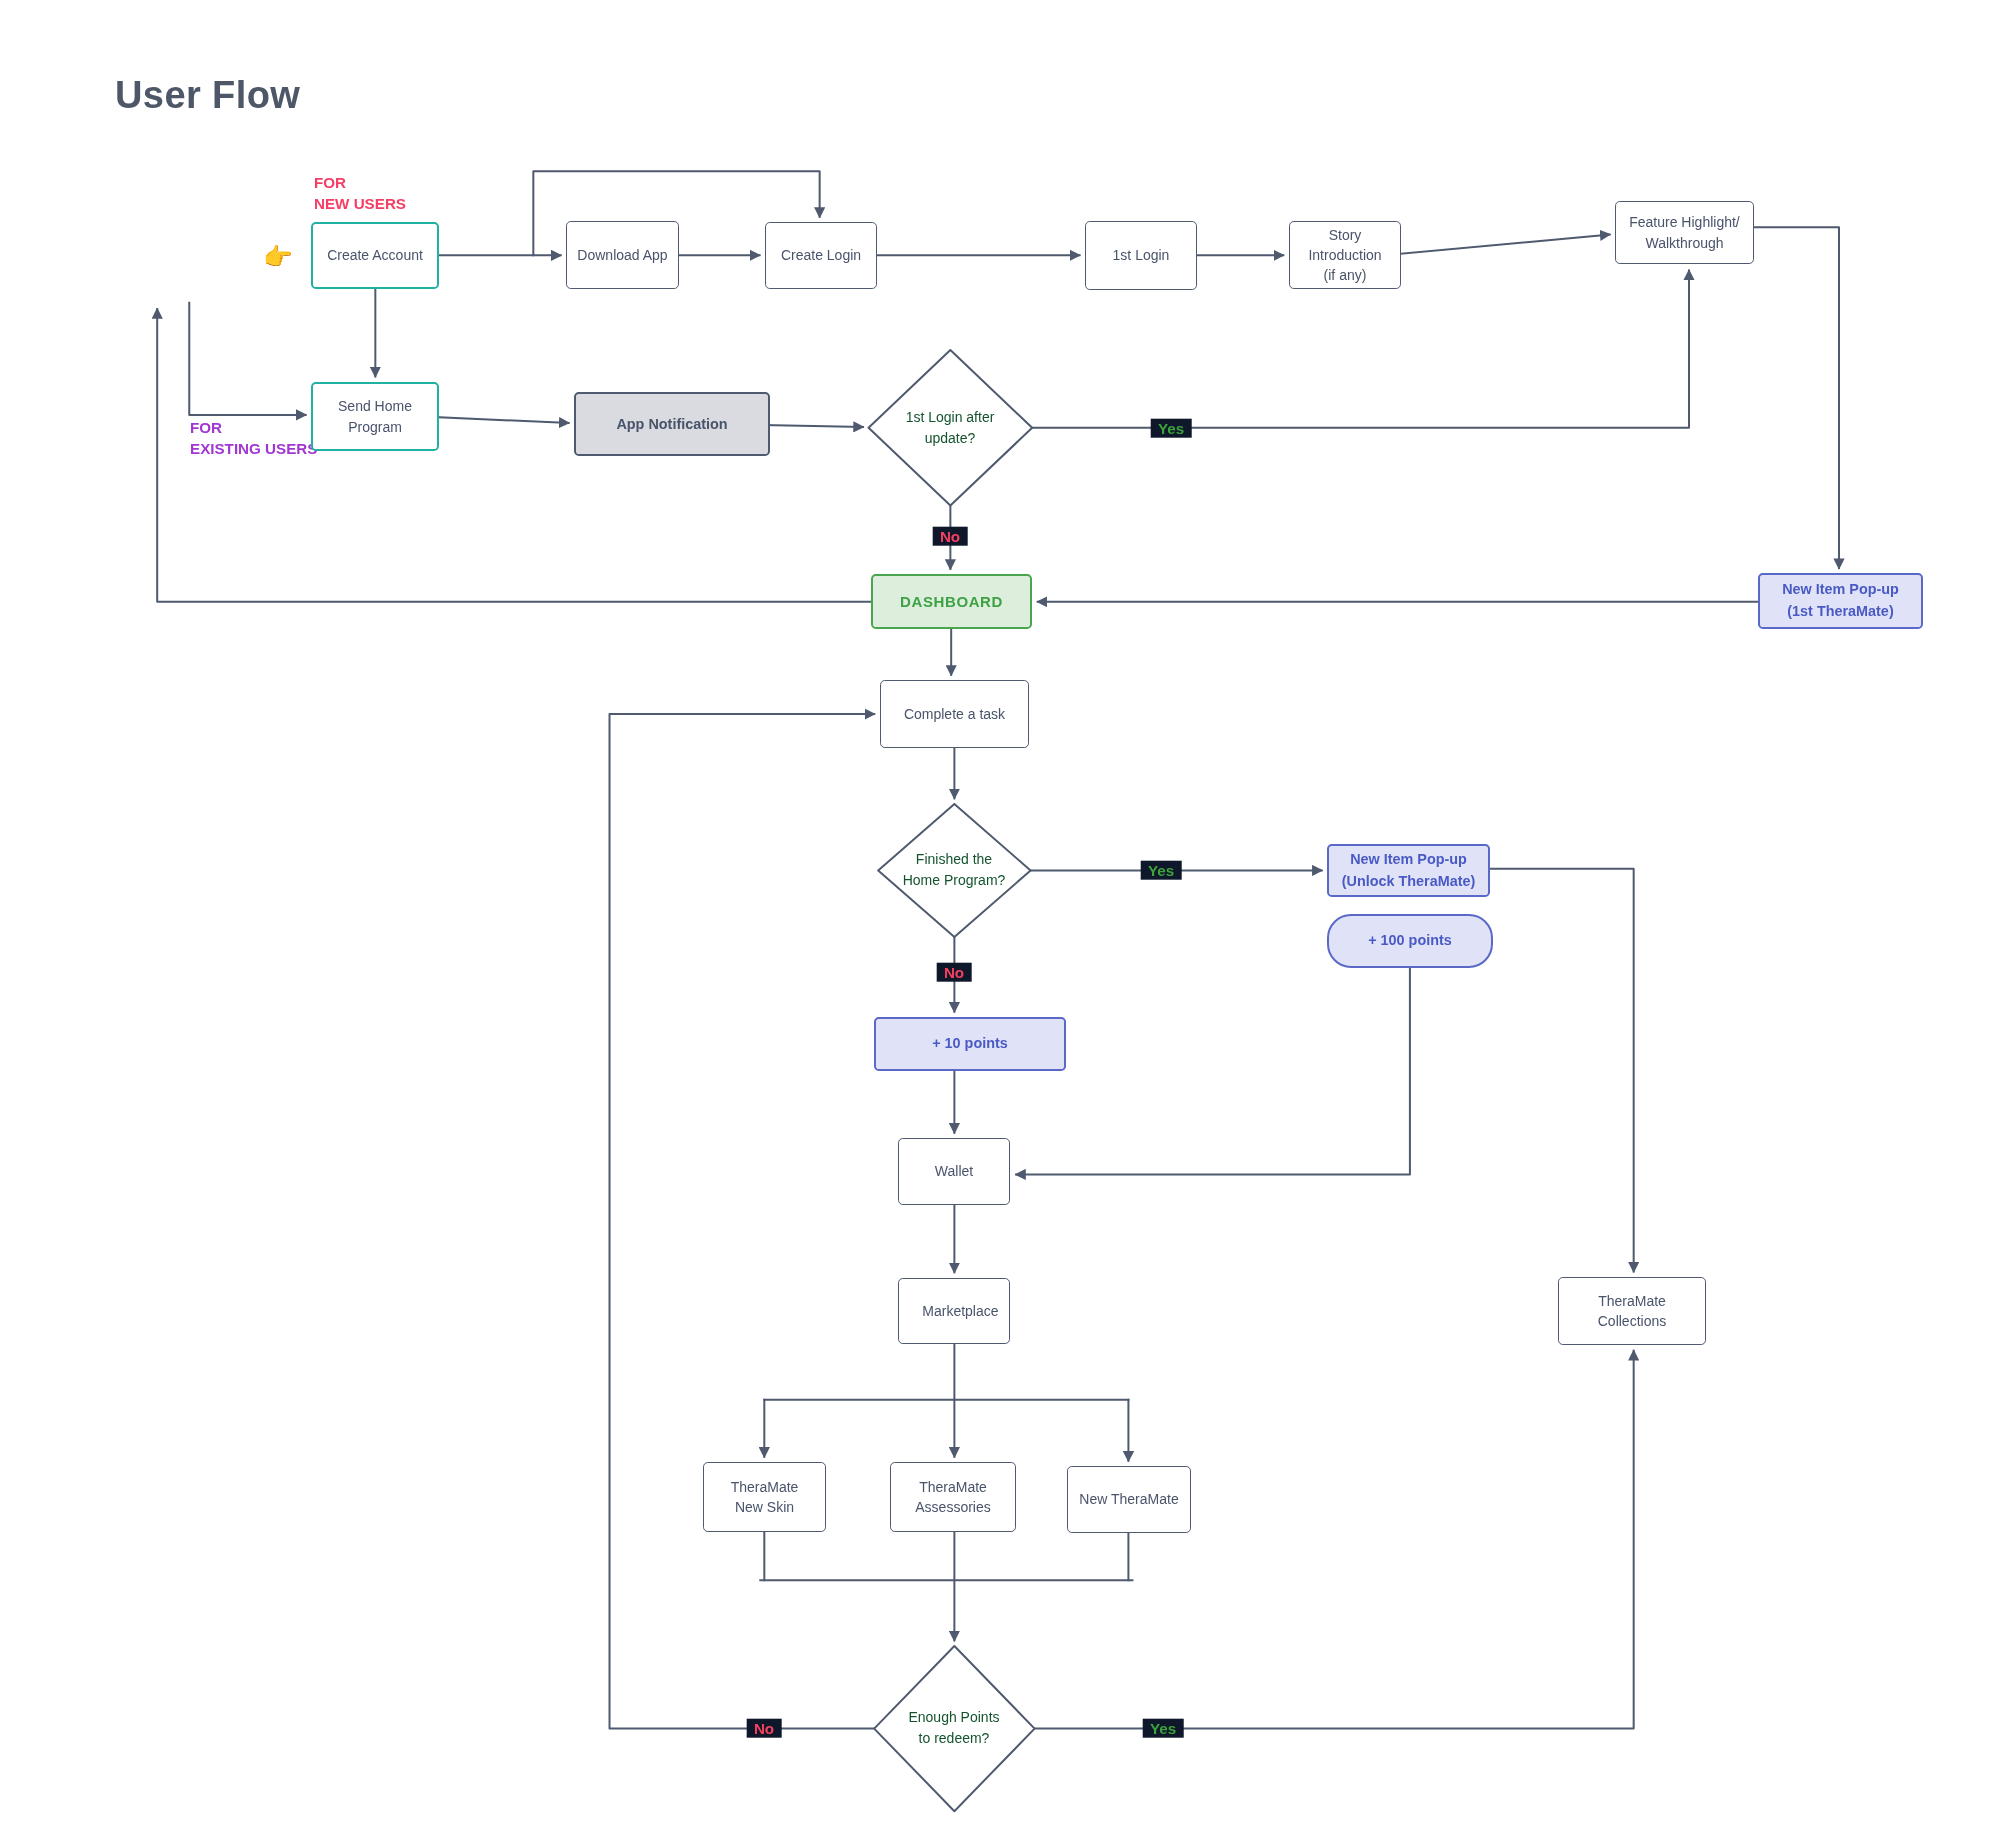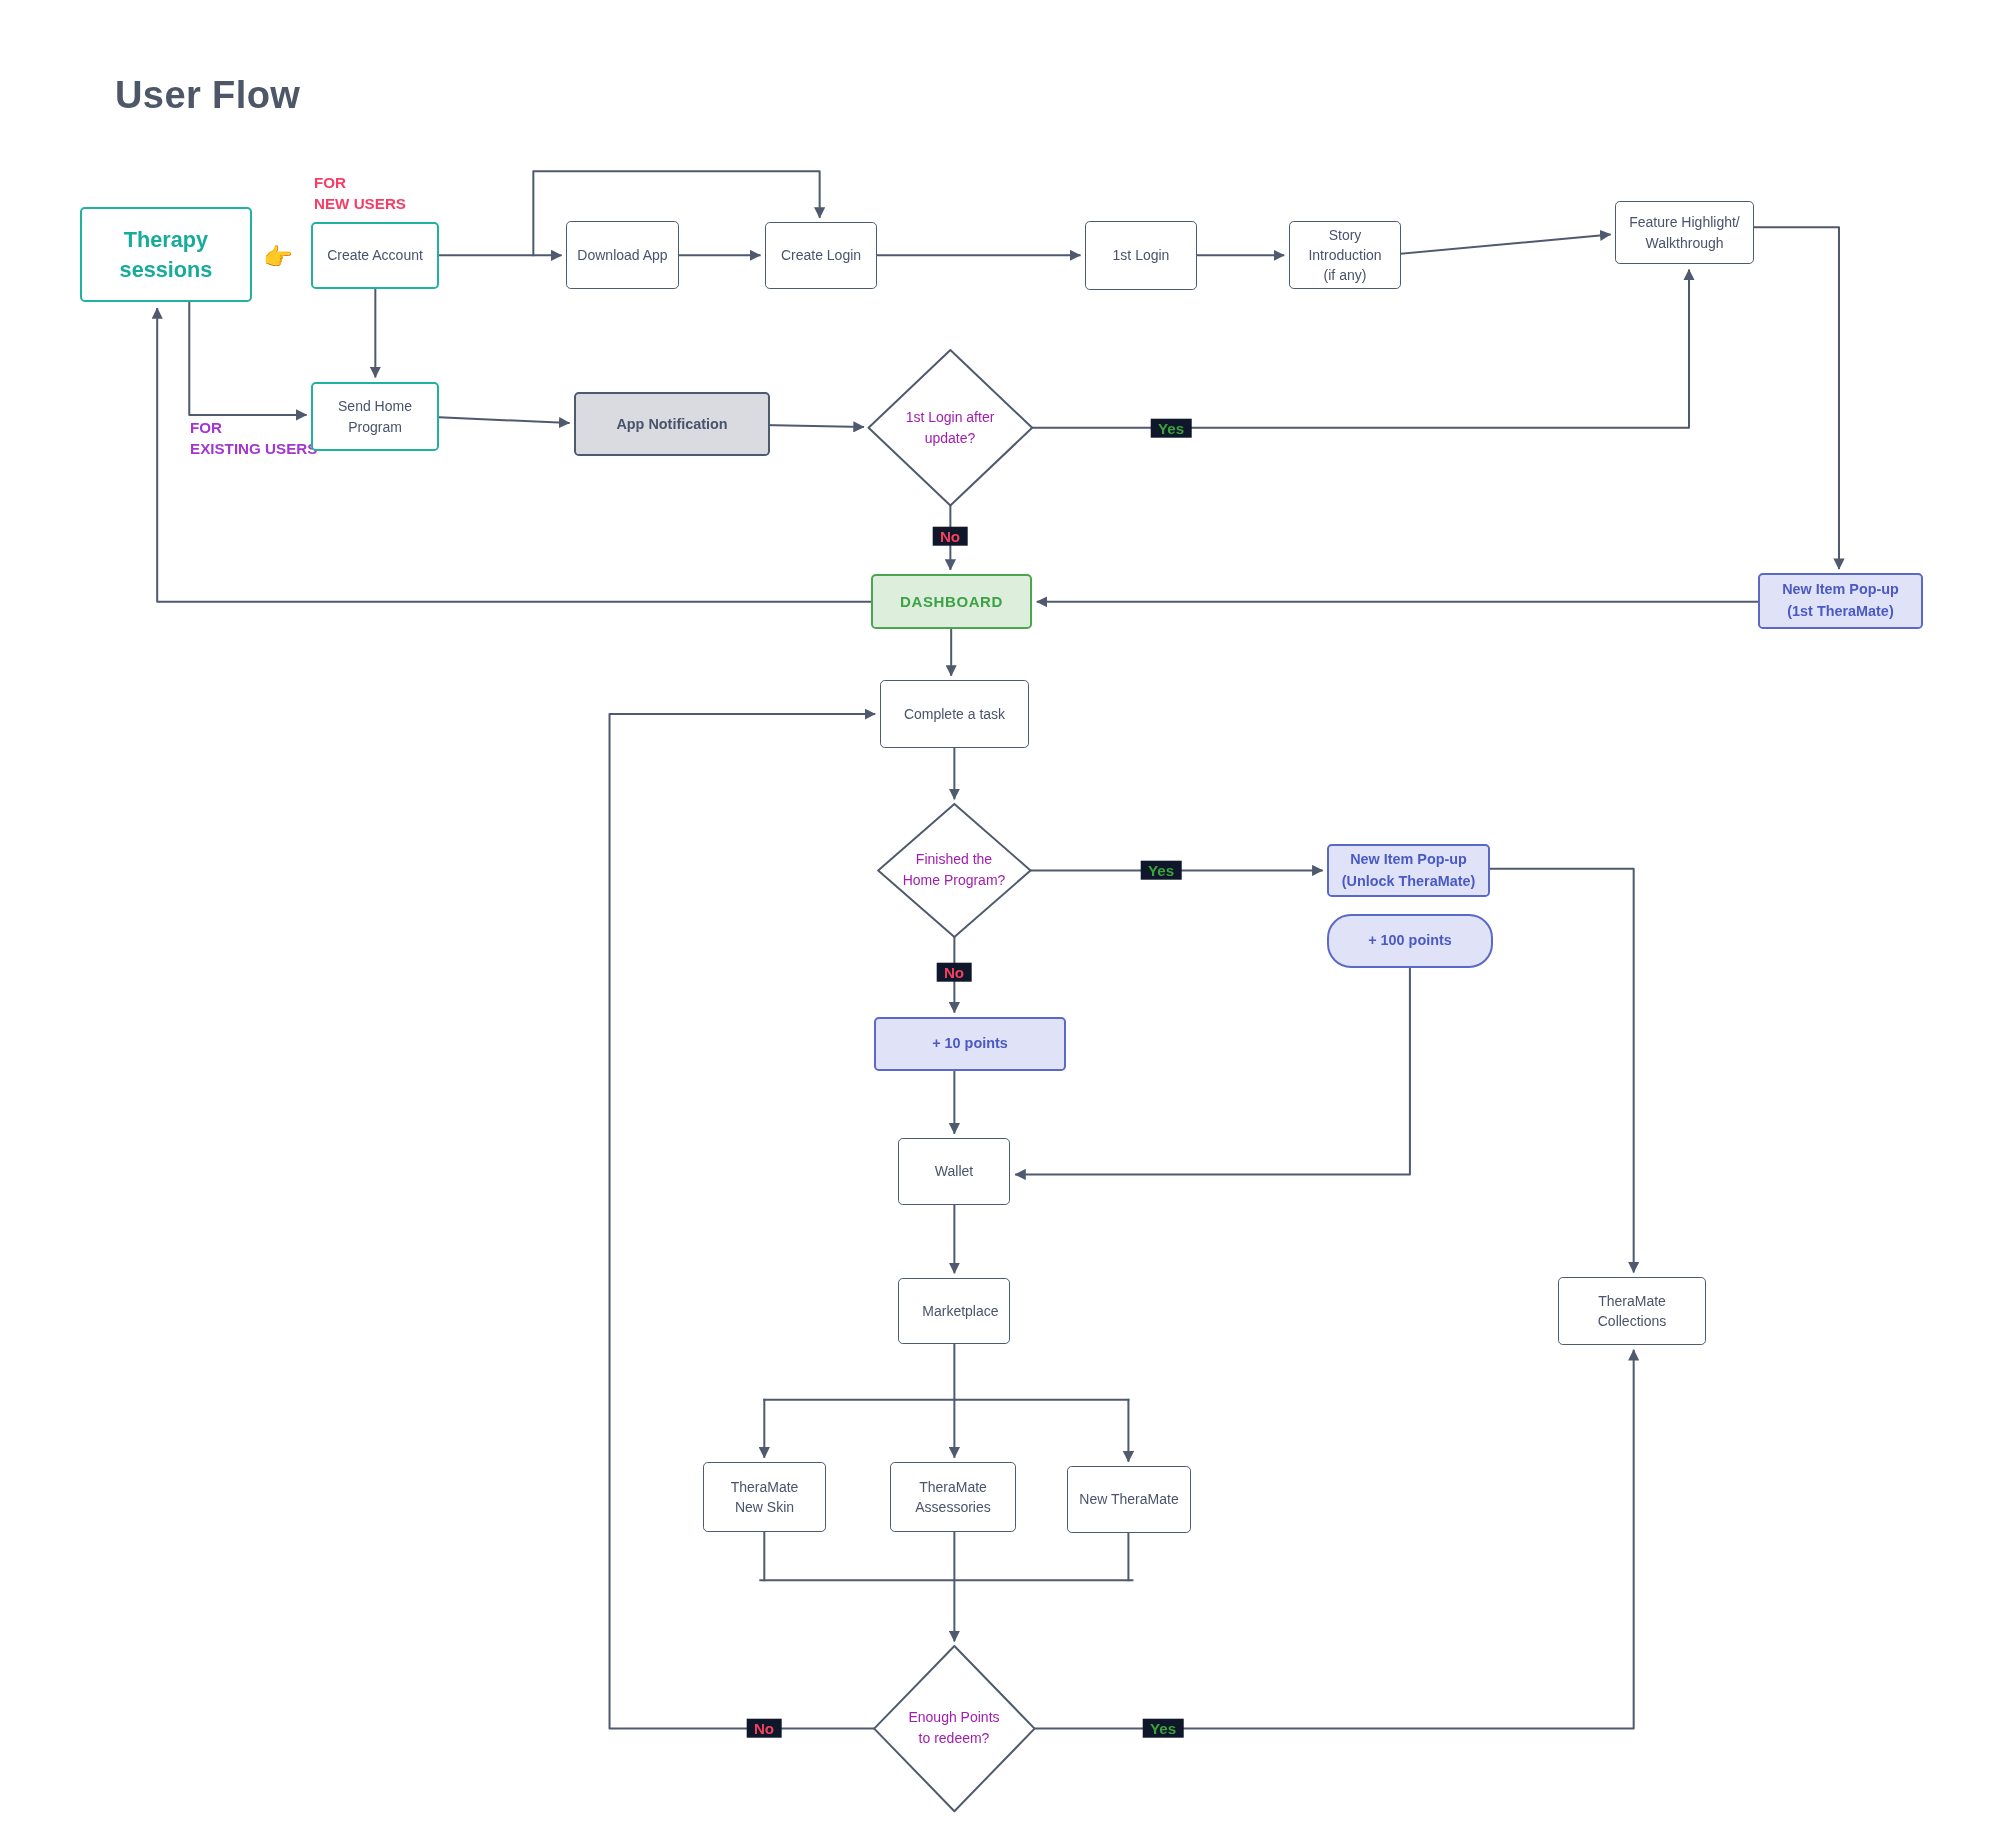--- a/index.html
+++ b/index.html
@@ -31,21 +31,21 @@
   .node.green{
     background:#ddeedd;border:2.4px solid #4aa64e;color:#3da244;
     font-weight:bold;font-size:15px;letter-spacing:0.6px;
   }
   .node.indigo{
     background:#e0e3f8;border:2.4px solid #5a68c8;color:#4a5ac4;
     font-weight:bold;font-size:14.4px;line-height:1.5;
   }
   .dtext{
     position:absolute;transform:translate(-50%,-50%);
-    text-align:center;color:#a21caf;font-size:14px;line-height:1.5;
+    text-align:center;color:#14532d;font-size:14px;line-height:1.5;
     white-space:pre-line;width:152px;
   }
   .elabel{
     position:absolute;transform:translate(-50%,-50%);
     background:#0f172a;padding:0.8px 7.2px;
     font-size:15.2px;font-weight:bold;white-space:nowrap;
   }
   .elabel.yes{color:#3ca33c;}
   .elabel.no{color:#f6405f;}
   .annot{
@@ -137,22 +137,20 @@
     </g>
   </svg>
 
   <div class="title">User Flow</div>
   <div class="annot pink" style="left:314px;top:172px;">FOR
 NEW USERS</div>
   <div class="annot purple" style="left:190px;top:417px;">FOR
 EXISTING USERS</div>
   <div class="emoji" style="left:263px;top:243px;">👉</div>
 
-  <div class="node teal-title" style="left:80px;top:207px;width:172px;height:95px;"><span>Therapy
-sessions</span></div>
   <div class="node teal" style="left:311px;top:222px;width:128px;height:67px;"><span>Create Account</span></div>
   <div class="node" style="left:566px;top:221px;width:113px;height:68px;"><span>Download App</span></div>
   <div class="node" style="left:765px;top:222px;width:112px;height:67px;"><span>Create Login</span></div>
   <div class="node" style="left:1085px;top:221px;width:112px;height:69px;"><span>1st Login</span></div>
   <div class="node" style="left:1289px;top:221px;width:112px;height:68px;"><span>Story Introduction
 (if any)</span></div>
   <div class="node" style="left:1615px;top:201px;width:139px;height:63px;"><span>Feature Highlight/
 Walkthrough</span></div>
   <div class="node teal" style="left:311px;top:382px;width:128px;height:69px;"><span>Send Home
 Program</span></div>

